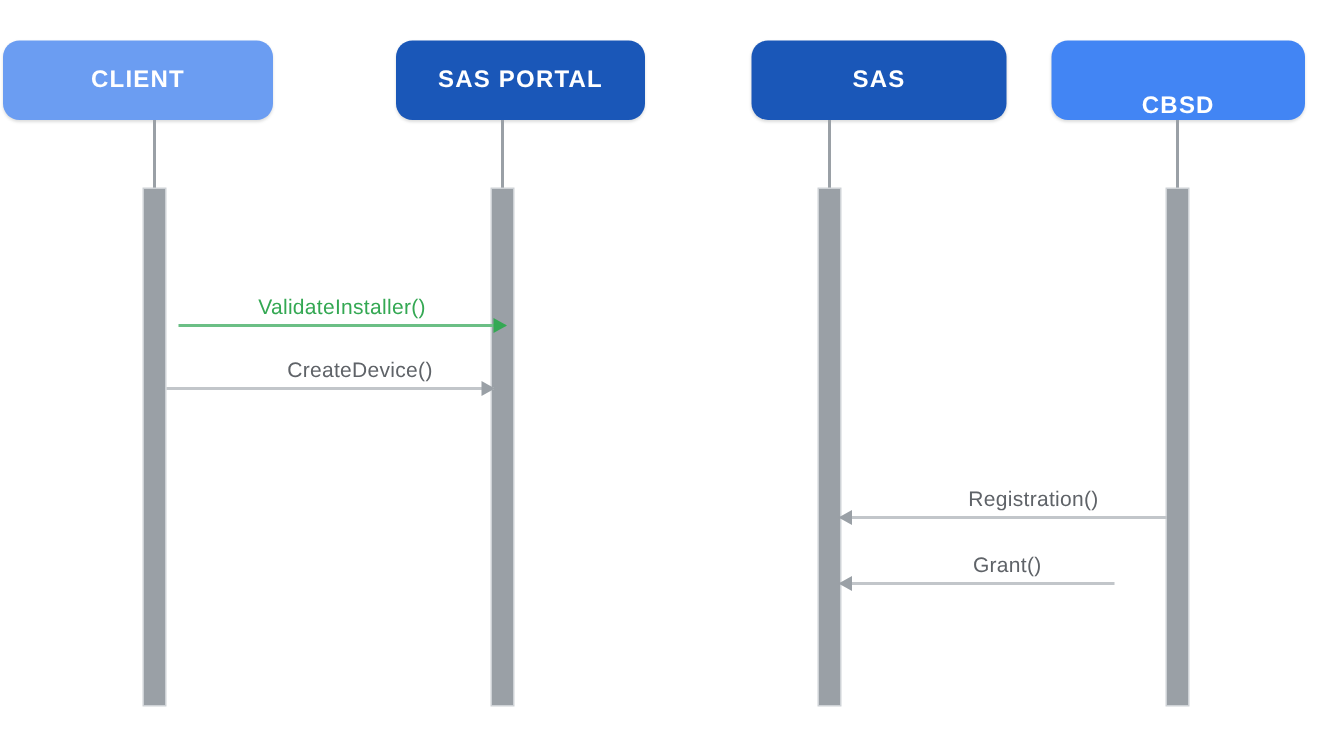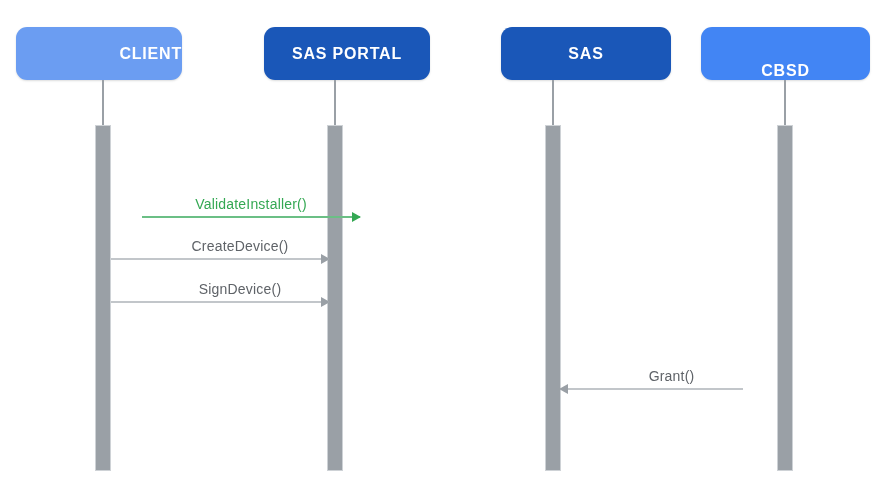--- a/index.html
+++ b/index.html
@@ -25,21 +25,21 @@
     overflow:hidden;
   }
   
   .actor{
     position:absolute;top:27px;height:53px;
     border-radius:11px;
     display:flex;align-items:center;justify-content:center;
     color:#ffffff;font-size:16px;font-weight:bold;letter-spacing:0.8px;
     box-shadow:0 1px 2px rgba(60,64,67,0.18);
   }
-  .actor-client{left:16px;width:166px;background:var(--c-client);justify-content:flex-end;}
+  .actor-client{left:2px;width:180px;background:var(--c-client);}
   .actor-portal{left:264px;width:166px;background:var(--c-portal);}
   .actor-sas{left:468px;width:170px;background:var(--c-sas);margin-left:33px;}
   .actor-cbsd{left:701px;width:169px;background:var(--c-cbsd);align-items:flex-end;}
   
   .lifeline{
     position:absolute;top:80px;height:46px;width:2px;
     background:var(--c-lifeline);
   }
   .ll-client{left:102px;}
   .ll-portal{left:334px;}
@@ -82,21 +82,21 @@
     border-color:transparent currentColor transparent transparent;
   }
   .msg.style-green .msg-label{color:var(--c-green);}
   .msg.style-green .msg-line{background:var(--c-green-line);}
   .msg.style-green .head{color:var(--c-green);}
   .msg.style-gray .msg-label{color:var(--c-gray-text);margin-left:40px;}
   .msg.style-gray .msg-line{background:var(--c-gray-line);}
   .msg.style-gray .head{color:var(--c-gray-head);}
   
   .msg-1{left:111px;top:153px;width:218px;}
-  .msg-2{left:122px;top:196px;width:218px;padding-left:20px;}
+  .msg-2{left:99px;top:196px;width:218px;padding-left:20px;}
   .msg-3{left:111px;top:238px;width:218px;}
   .msg-4{left:111px;top:281px;width:218px;}
   .msg-5{left:560px;top:324px;width:218px;}
   .msg-6{left:560px;top:368px;width:183px;}
 </style>
 </head>
 <body>
 
 <div class="canvas">
 
@@ -128,27 +128,27 @@
     <div class="msg-line">
         <span class="head"></span>
       </div>
   </div>
   <div class="msg msg-3 style-gray dir-right">
     <div class="msg-label">CreateDevice()</div>
     <div class="msg-line">
         <span class="head"></span>
       </div>
   </div>
-  <div class="msg msg-4 style-gray dir-right">
-    <div class="msg-label">SignDevice()</div>
+
+  <div class="msg msg-5 style-gray dir-left">
+    <div class="msg-label">Registration()</div>
     <div class="msg-line">
         <span class="head"></span>
       </div>
   </div>
-
   <div class="msg msg-6 style-gray dir-left">
     <div class="msg-label">Grant()</div>
     <div class="msg-line">
         <span class="head"></span>
       </div>
   </div>
 
 </div>
 
 </body></html>

